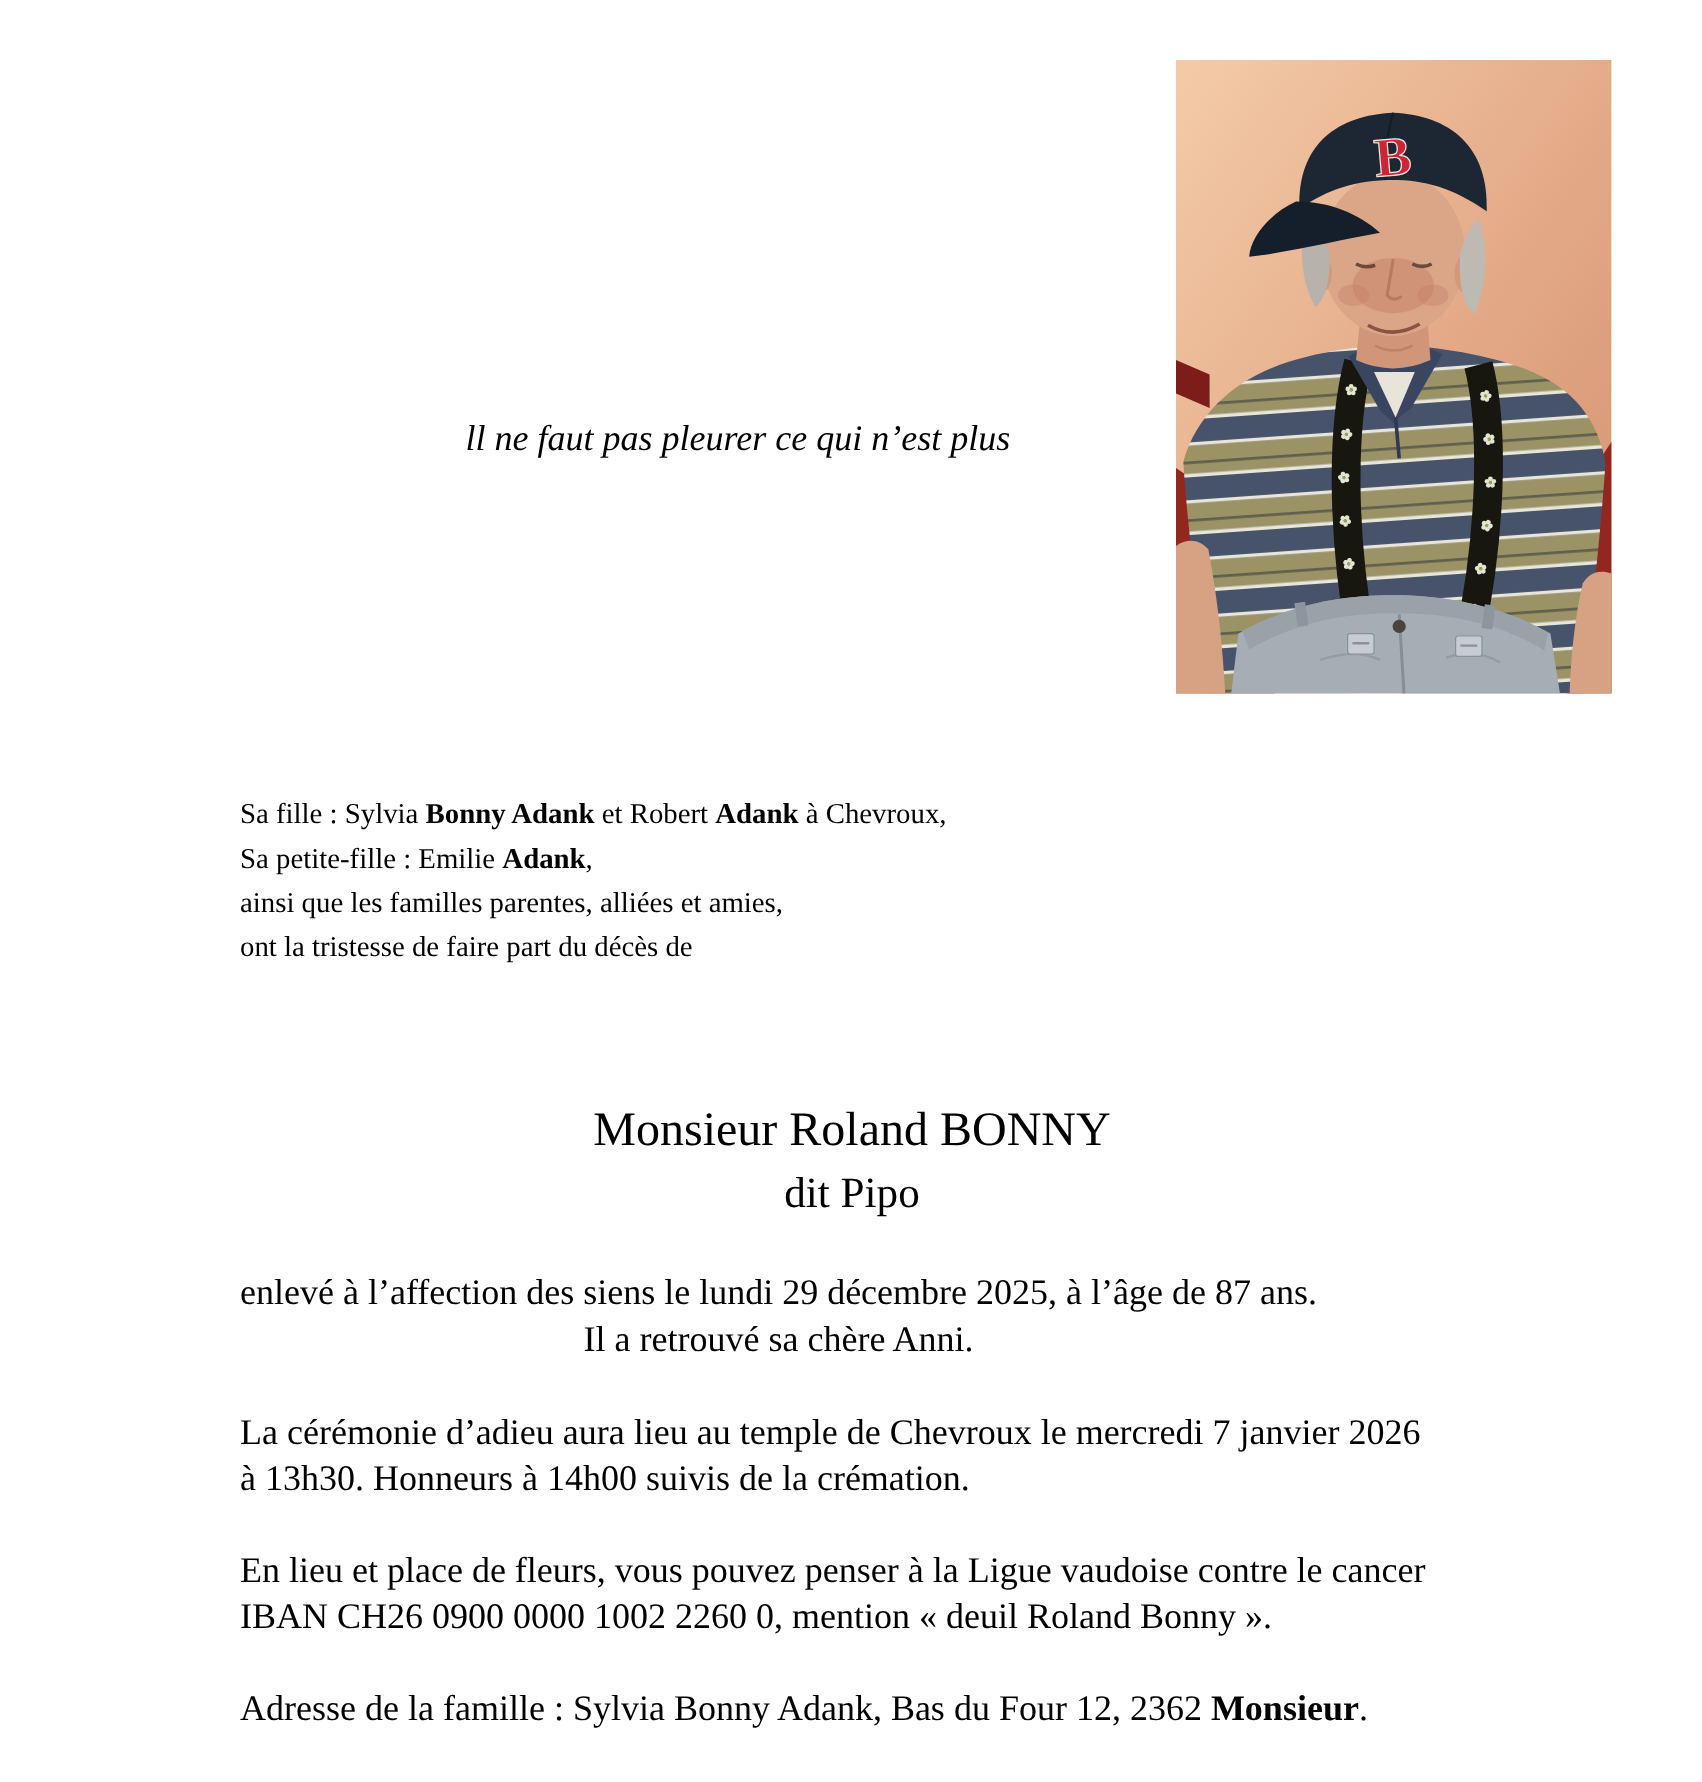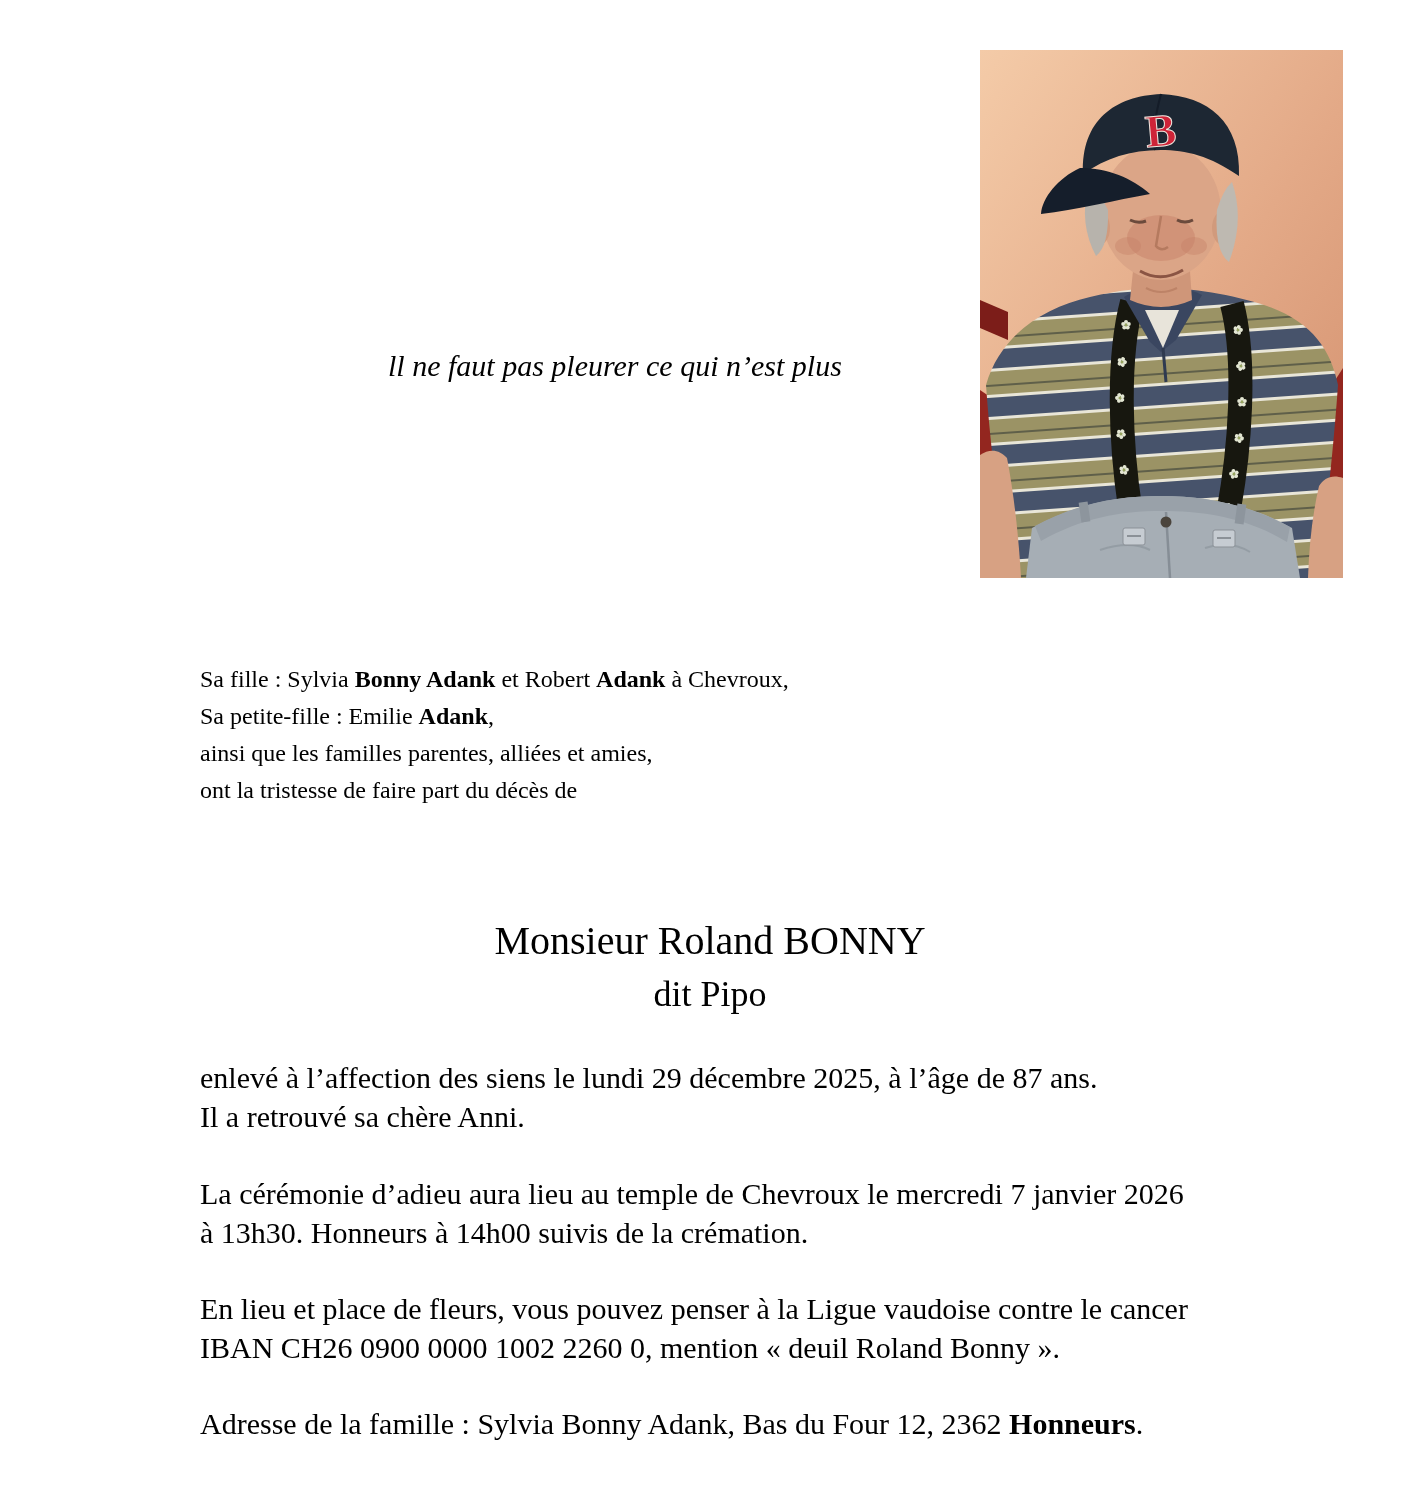--- a/index.html
+++ b/index.html
@@ -46,21 +46,21 @@
   }
   .title-name { font-size: 40px; font-weight: normal; line-height: 46px; }
   .title-nick { font-size: 36px; line-height: 44px; margin-top: 8px; }
   .para {
     position: absolute;
     left: 200px;
     font-size: 30px;
     line-height: 39px;
     white-space: nowrap;
   }
-  .para.p1 { top: 1058px; }
+  .para.p1 { top: 1058px; text-align: center; }
   .para.p2 { top: 1174px; }
   .para.p3 { top: 1289px; }
   .para.addr { top: 1404px; }
   b { font-weight: bold; }
 </style>
 </head>
 <body>
 
 <div class="page">
 
@@ -220,16 +220,16 @@
     <div>La cérémonie d’adieu aura lieu au temple de Chevroux le mercredi 7 janvier 2026</div>
     <div>à 13h30. Honneurs à 14h00 suivis de la crémation.</div>
   </div>
 
   <div class="para p3">
     <div>En lieu et place de fleurs, vous pouvez penser à la Ligue vaudoise contre le cancer</div>
     <div>IBAN CH26 0900 0000 1002 2260 0, mention « deuil Roland Bonny ».</div>
   </div>
 
   <div class="para addr">
-    <span>Adresse de la famille : Sylvia Bonny Adank, Bas du Four 12, 2362 </span><b>Honneurs</b><span>.</span>
+    <span>Adresse de la famille : Sylvia Bonny Adank, Bas du Four 12, 2362 </span><b>Monsieur</b><span>.</span>
   </div>
 
 </div>
 
 </body></html>

